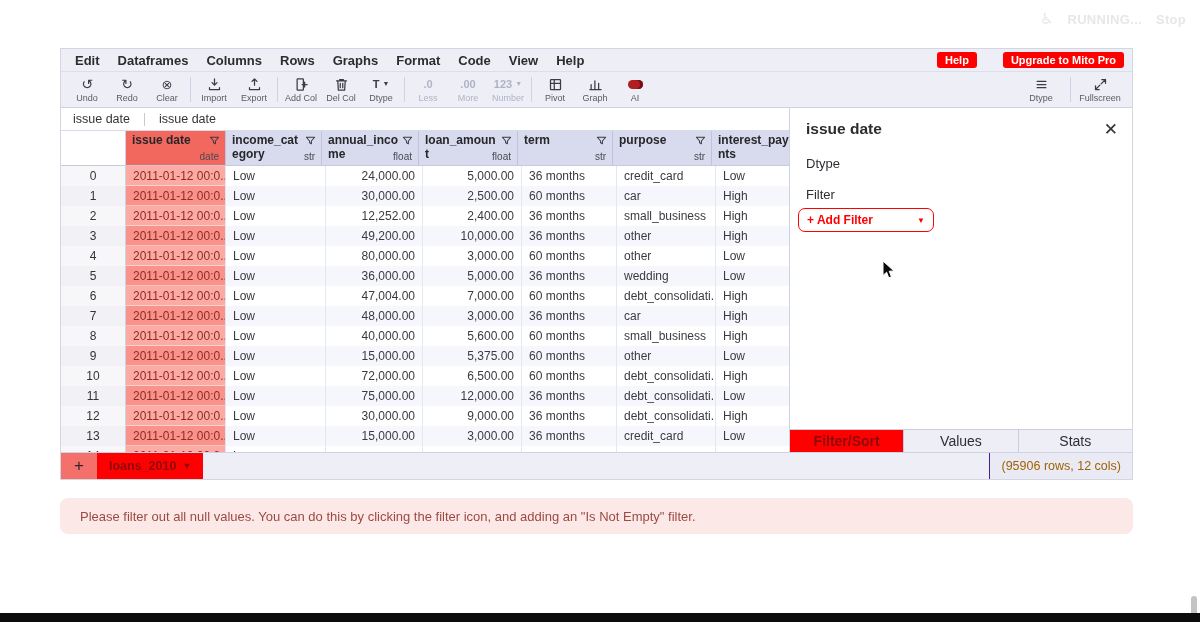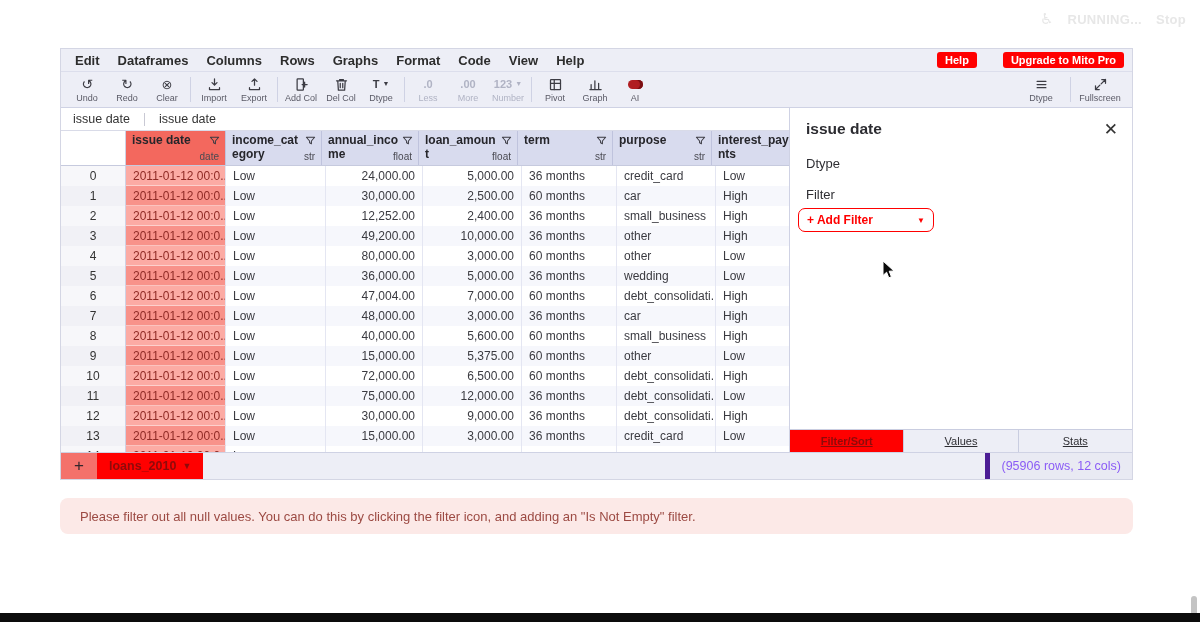--- a/index.html
+++ b/index.html
@@ -90,36 +90,36 @@
     border-radius:3px; font-size:12.5px; color:#333; display:flex; align-items:center;
     justify-content:center; cursor:pointer; }
   #sort-asc { margin-right:9px; }
   #filter-label { padding:0 16px; margin-top:16px; font-size:13px; color:#2e2e33; }
   #add-filter { margin:6px 4px 0 8px; width:136px; height:24px; border:1px solid #ff0000;
     border-radius:7px; display:flex; align-items:center; cursor:pointer; background:#fff; }
   #add-filter .t { flex:1; padding-left:8px; font-size:12px; font-weight:bold; color:#ff0000; }
   #add-filter .c { padding-right:8px; font-size:8px; color:#ff0000; }
   #panel-tabs { position:absolute; bottom:0; left:0; right:0; height:23px; display:flex;
     border-top:1px solid #c9cde0; }
-  .p-tab { flex:1; display:flex; align-items:center; justify-content:center; font-size:11px;
-    color:#2e2e33; background:#edeef6; border-right:1px solid #c9cde0; cursor:pointer;text-decoration:underline; }
+  .p-tab { flex:1; display:flex; align-items:center; justify-content:center; font-size:14px;
+    color:#2e2e33; background:#edeef6; border-right:1px solid #c9cde0; cursor:pointer; }
   .p-tab:last-child { border-right:0; }
   .p-tab.active { background:#ff0000; color:#8e0a0a; font-weight:bold; }
 
   
   #footer { height:27px; flex:none; background:#edeef6; border-top:1px solid #cfd2e4;
     display:flex; align-items:stretch; }
   #add-sheet { width:36px; background:#f4716b; display:flex; align-items:center;
     justify-content:center; font-size:17px; color:#33262b; cursor:pointer; }
   #sheet-tab { background:#ff0000; color:#8e0a0a; font-size:12.5px; font-weight:bold;
     display:flex; align-items:center; padding:0 12px; gap:6px; cursor:pointer; }
   #sheet-tab .c { font-size:9px; }
   #footer-spacer { flex:1; }
-  #shape-box { border-left:5px solid #4c1d95; background:#e9eaf3; display:flex;
-    align-items:center; padding:0 11px; font-size:12.5px; color:#8b5cf6; }
+  #shape-box { border-left:1px solid #4c1d95; background:#e9eaf3; display:flex;
+    align-items:center; padding:0 11px; font-size:12.5px; color:#a16207; }
 
   
   #warning { position:absolute; left:60px; top:498px; width:1073px; height:36px;
     background:#fce9e7; border-radius:8px; display:flex; align-items:center;
     padding:0 20px; }
   #warning .msg { font-size:13px; color:#9c4a43; }
 
   
   #bottom-bar { position:absolute; left:0; top:613px; width:1200px; height:9px; background:#0c0c0c; }
   #scroll-thumb { position:absolute; right:3px; top:596px; width:6px; height:26px;

